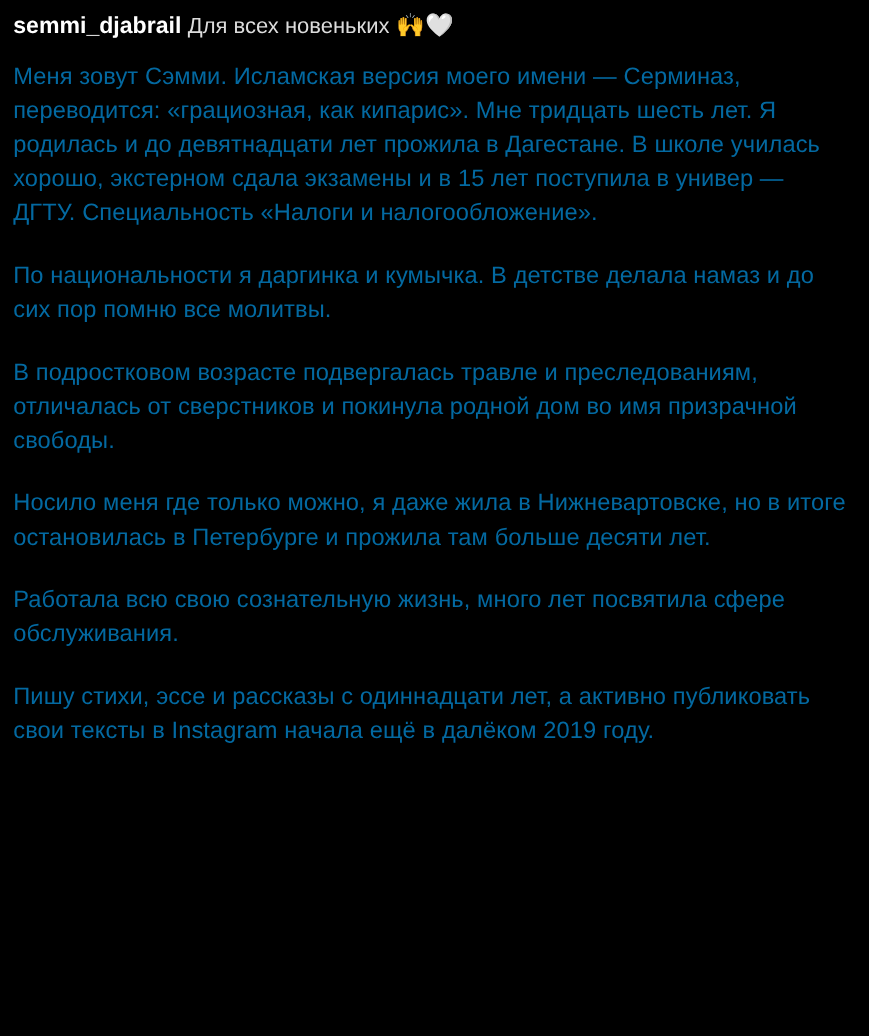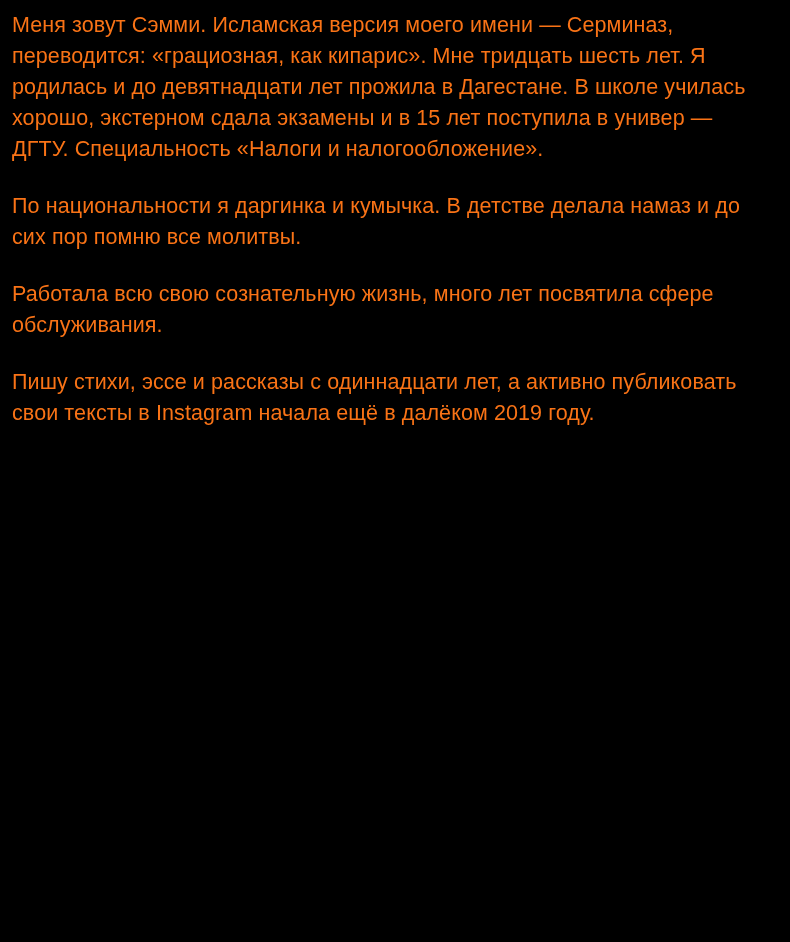--- a/index.html
+++ b/index.html
@@ -35,33 +35,40 @@
     font-size: 20px;
   }
   .emoji {
     font-size: 21px;
     letter-spacing: 1px;
   }
   .body-text p {
     margin: 0 0 26px 0;
     font-size: 21.5px;
     line-height: 31px;
-    color: #f97316;
+    color: #0369a1;
     letter-spacing: 0.1px;
   }
   .body-text p:last-child {
     margin-bottom: 0;
   }
 </style>
 </head>
 <body>
 
 <div class="post">
 
+  <div class="header-line">
+    <span class="username">semmi_djabrail</span>
+    <span class="header-text">Для всех новеньких</span>
+    <span class="emoji">🙌🤍</span>
+  </div>
 
   <div class="body-text">
     <p>Меня зовут Сэмми. Исламская версия моего имени — Серминаз, переводится: «грациозная, как кипарис». Мне тридцать шесть лет. Я родилась и до девятнадцати лет прожила в Дагестане. В школе училась хорошо, экстерном сдала экзамены и в 15 лет поступила в универ — ДГТУ. Специальность «Налоги и налогообложение».</p>
     <p>По национальности я даргинка и кумычка. В детстве делала намаз и до сих пор помню все молитвы.</p>
+    <p>В подростковом возрасте подвергалась травле и преследованиям, отличалась от сверстников и покинула родной дом во имя призрачной свободы.</p>
+    <p>Носило меня где только можно, я даже жила в Нижневартовске, но в итоге остановилась в Петербурге и прожила там больше десяти лет.</p>
     <p>Работала всю свою сознательную жизнь, много лет посвятила сфере обслуживания.</p>
     <p>Пишу стихи, эссе и рассказы с одиннадцати лет, а активно публиковать свои тексты в Instagram начала ещё в далёком 2019 году.</p>
   </div>
 
 </div>
 
 </body></html>

